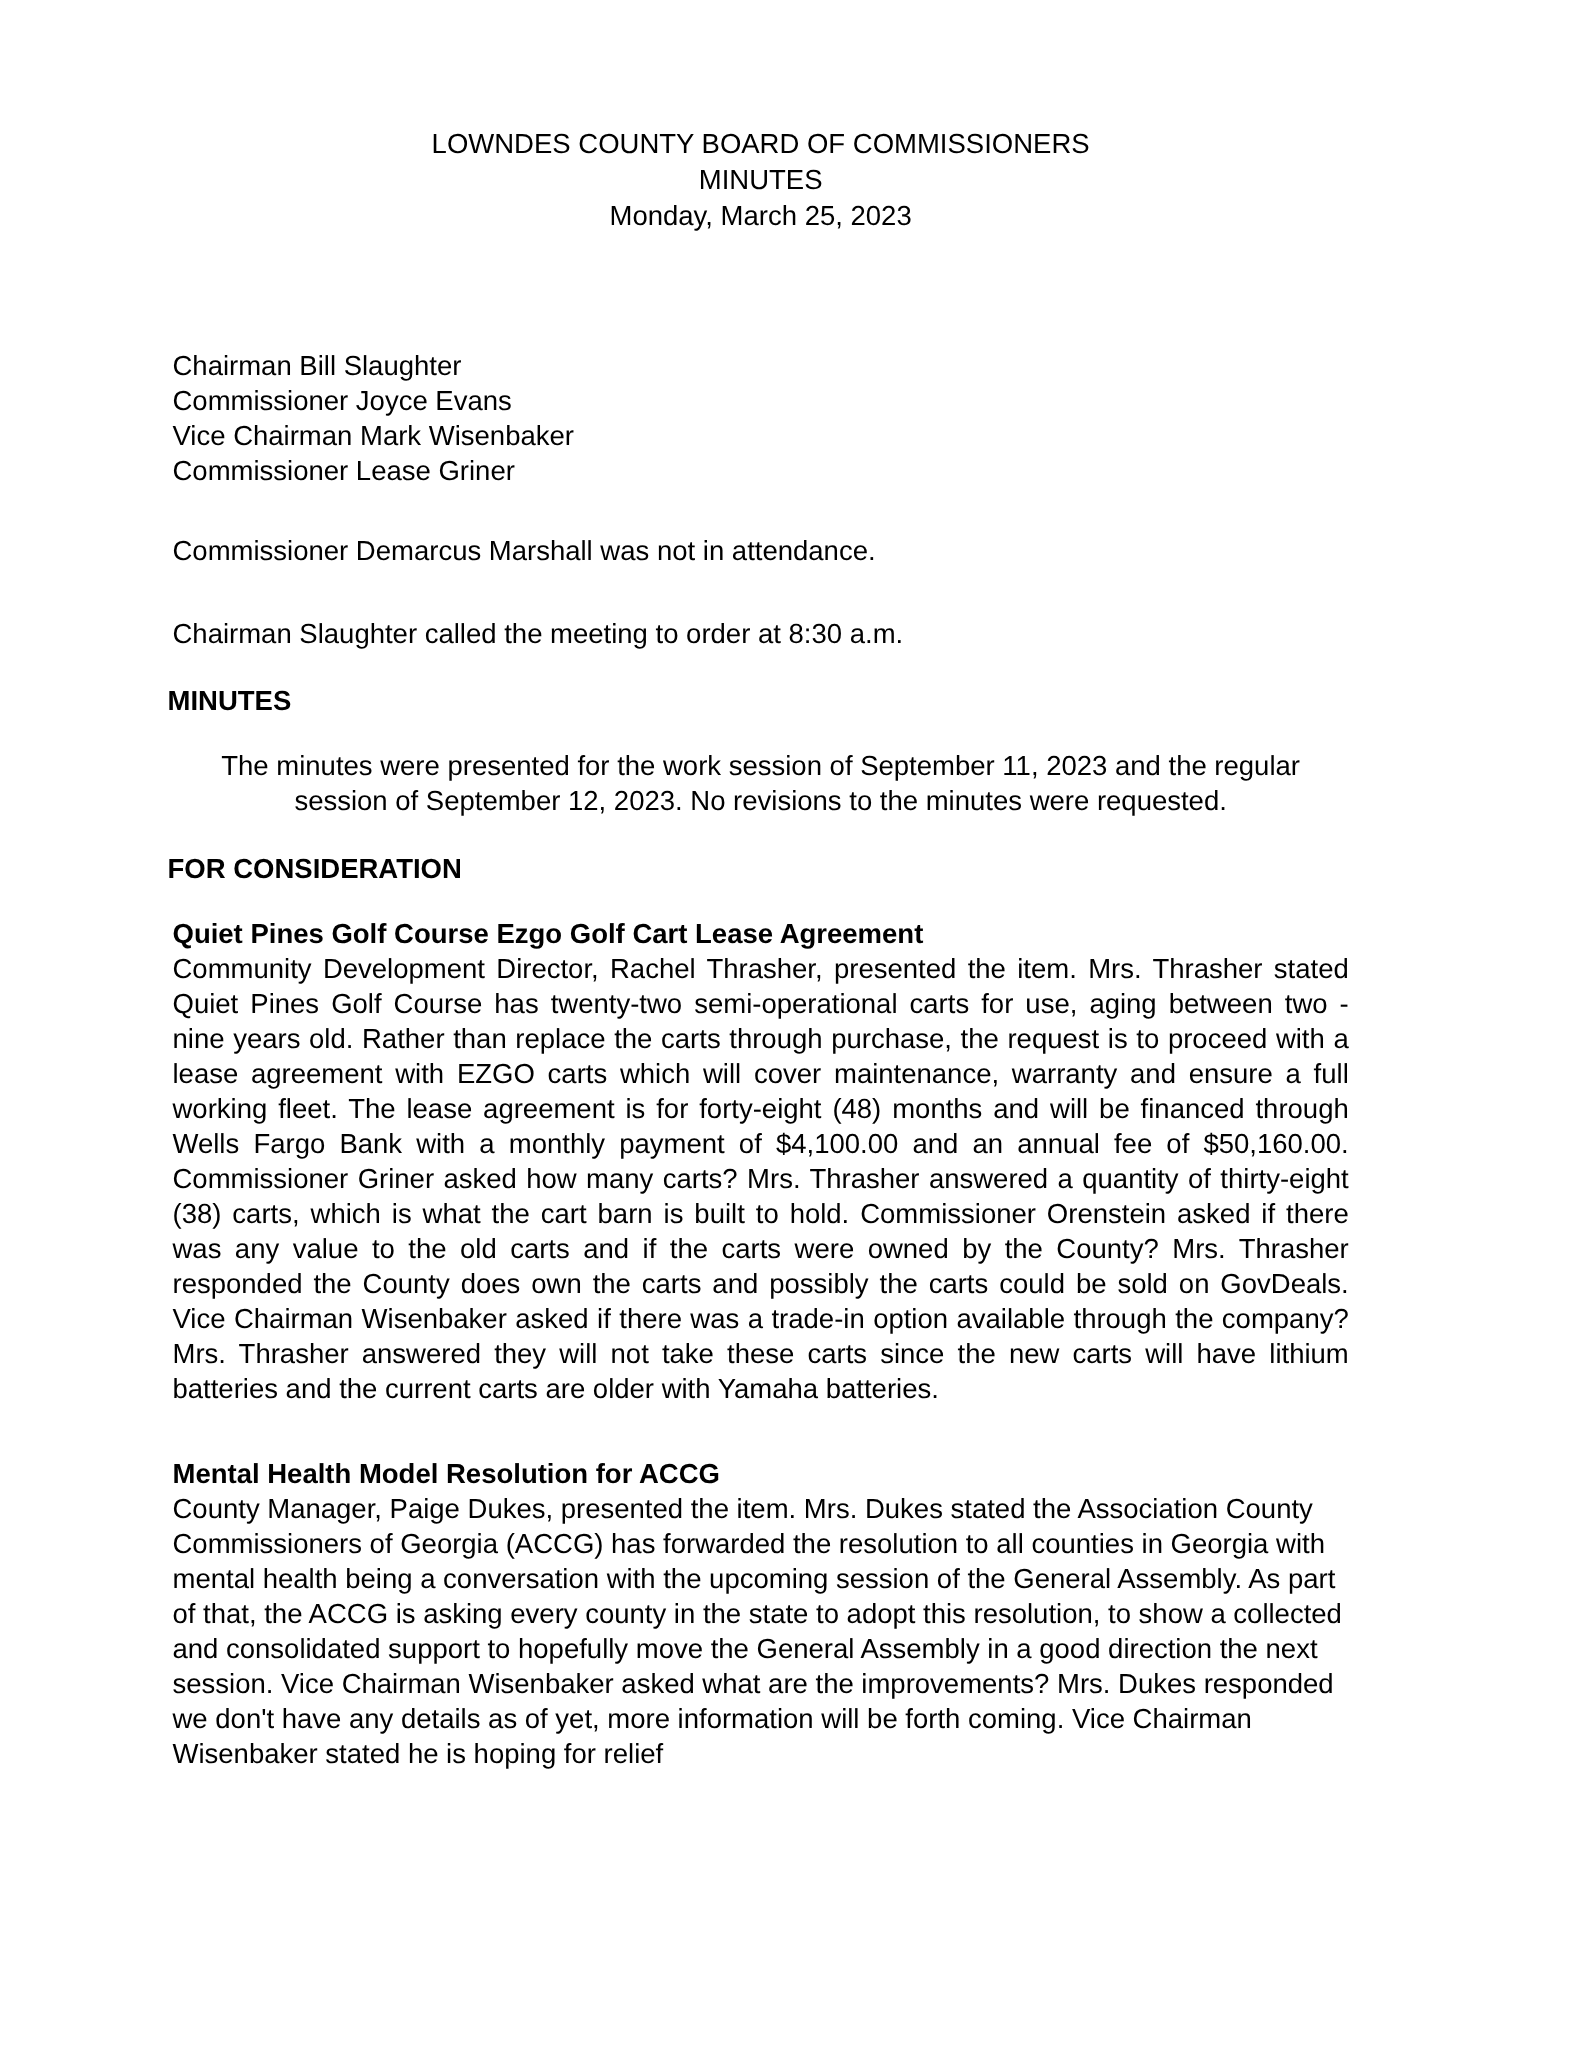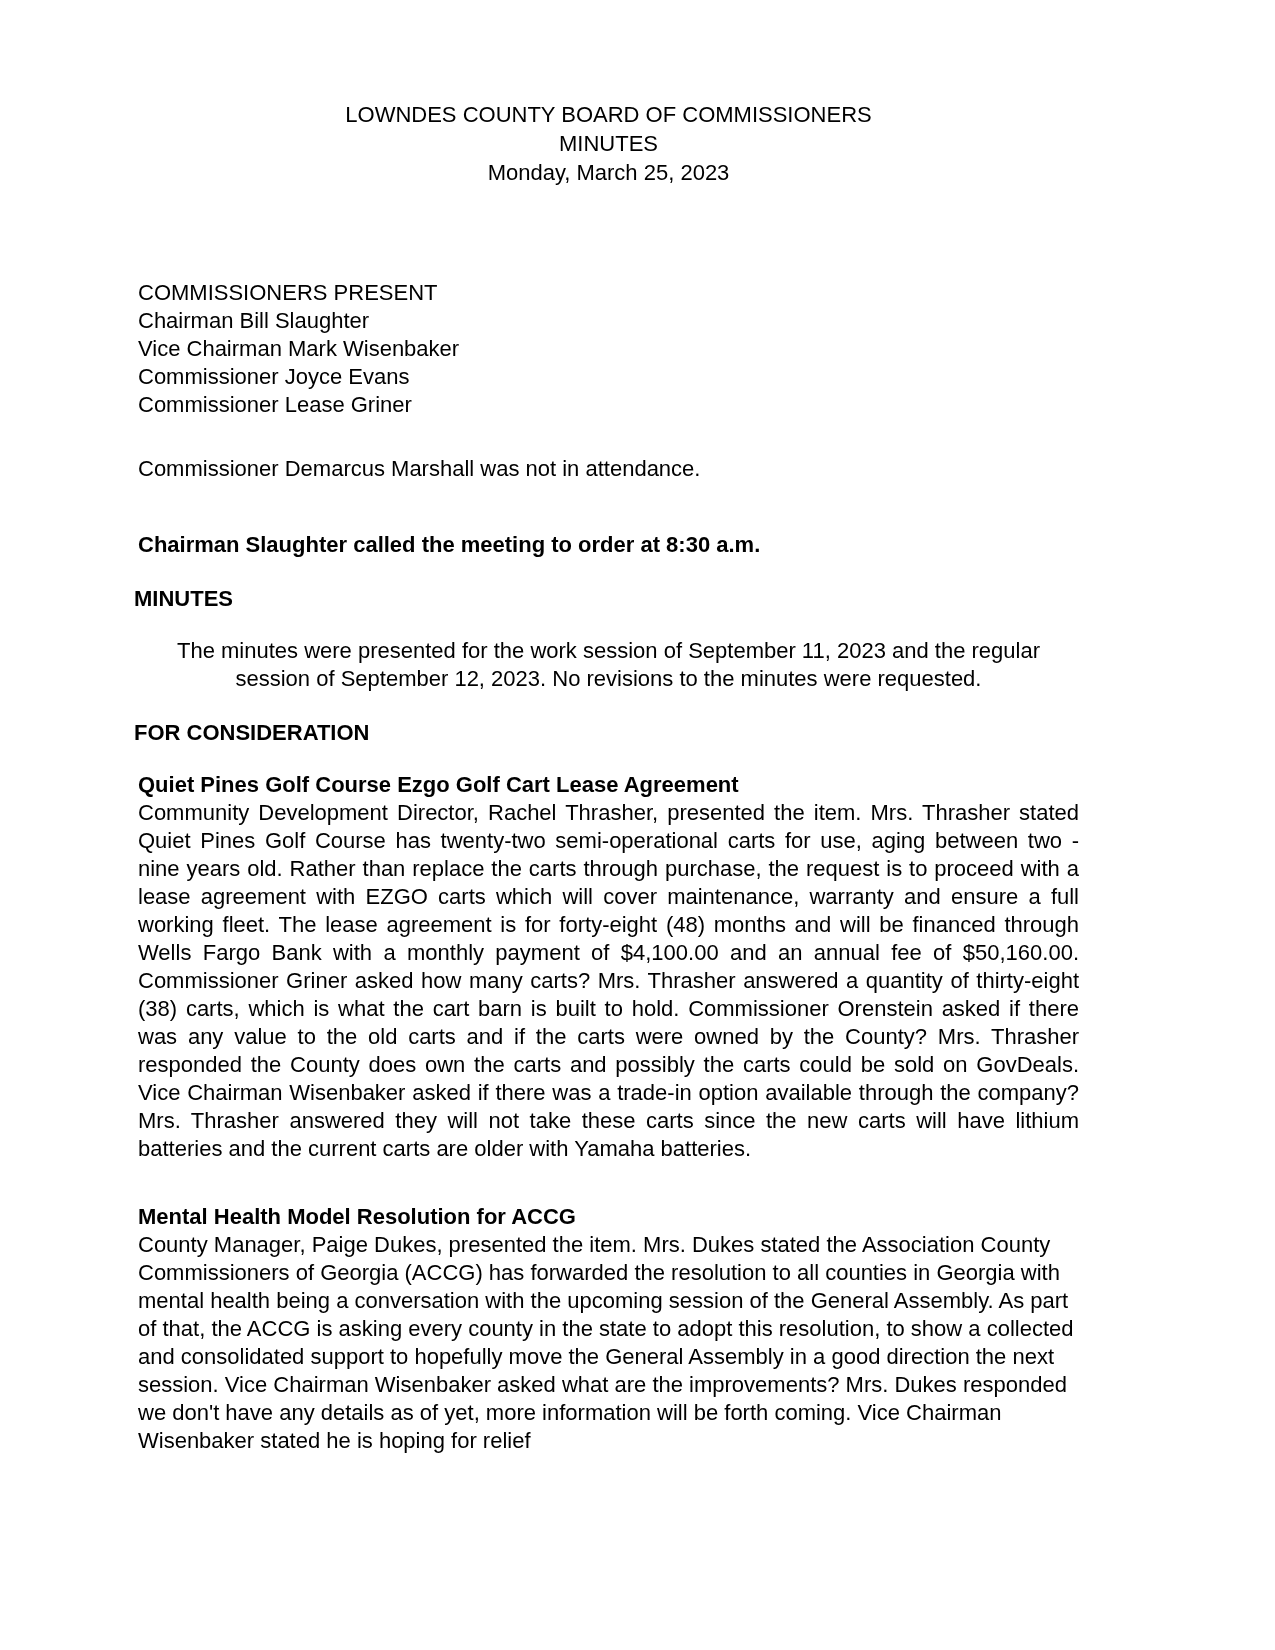--- a/index.html
+++ b/index.html
@@ -27,22 +27,21 @@
   .title-line {
     line-height: 29px;
   }
   .attendance-heading {
     font-weight: normal;
   }
   .attendance-note {
     margin-top: 36px;
   }
   .call-to-order {
-    margin-top: 48px;
-    font-weight: bold;
+    margin-top: 38px;
   }
   .section-heading {
     font-weight: bold;
     margin-top: 26px;
     margin-bottom: 24px;
     margin-left: -4px;
   }
   .body-paragraph {
     text-align: center;
   }
@@ -64,24 +63,23 @@
 
 <div class="page">
 
   <header class="title-block">
     <div class="title-line">LOWNDES COUNTY BOARD OF COMMISSIONERS</div>
     <div class="title-line">MINUTES</div>
     <div class="title-line">Monday, March 25, 2023</div>
   </header>
 
   <section>
-    <div class="attendance-heading">COMMISSIONERS PRESENT</div>
     <div>Chairman Bill Slaughter</div>
+    <div>Commissioner Joyce Evans</div>
     <div>Vice Chairman Mark Wisenbaker</div>
-    <div>Commissioner Joyce Evans</div>
     <div>Commissioner Lease Griner</div>
     <div class="attendance-note">Commissioner Demarcus Marshall was not in attendance.</div>
     <div class="call-to-order">Chairman Slaughter called the meeting to order at 8:30 a.m.</div>
   </section>
 
   <section>
     <div class="section-heading">MINUTES</div>
     <div class="body-paragraph">The minutes were presented for the work session of September 11, 2023 and the regular session of September 12, 2023.  No revisions to the minutes were requested.</div>
   </section>
 

